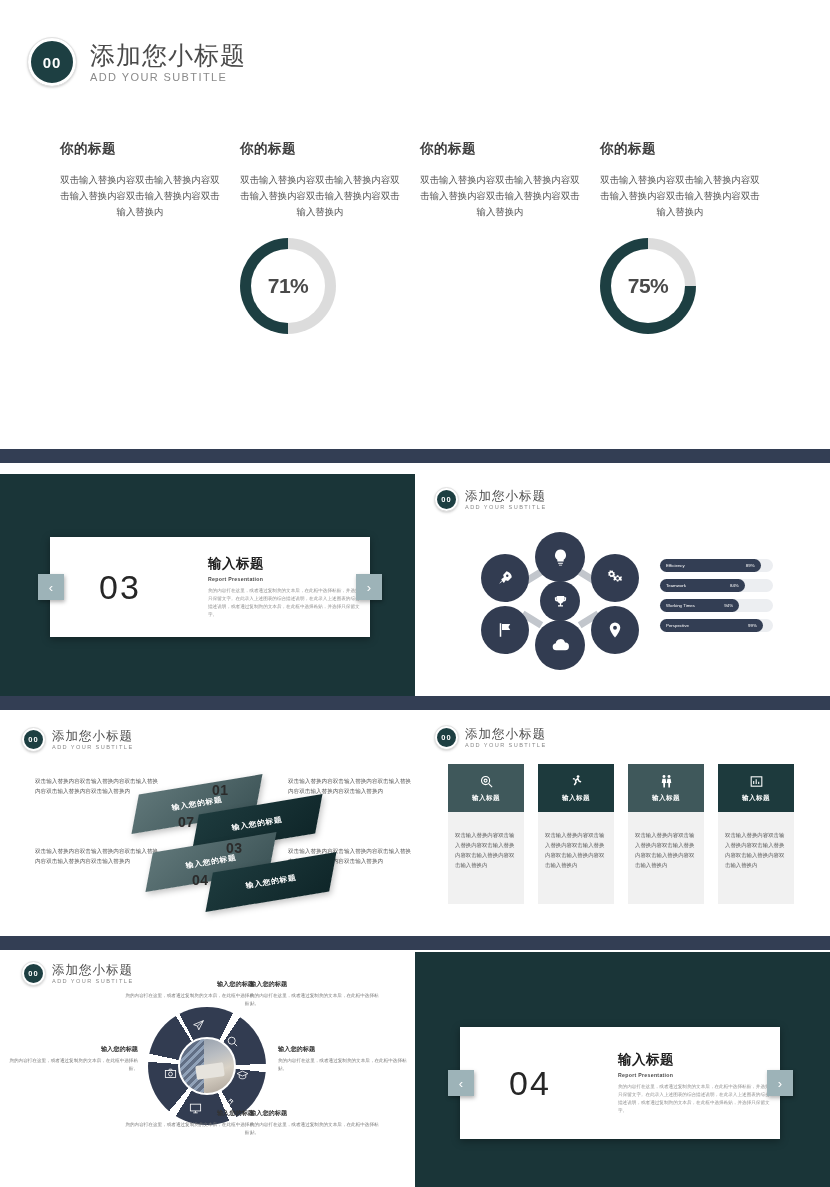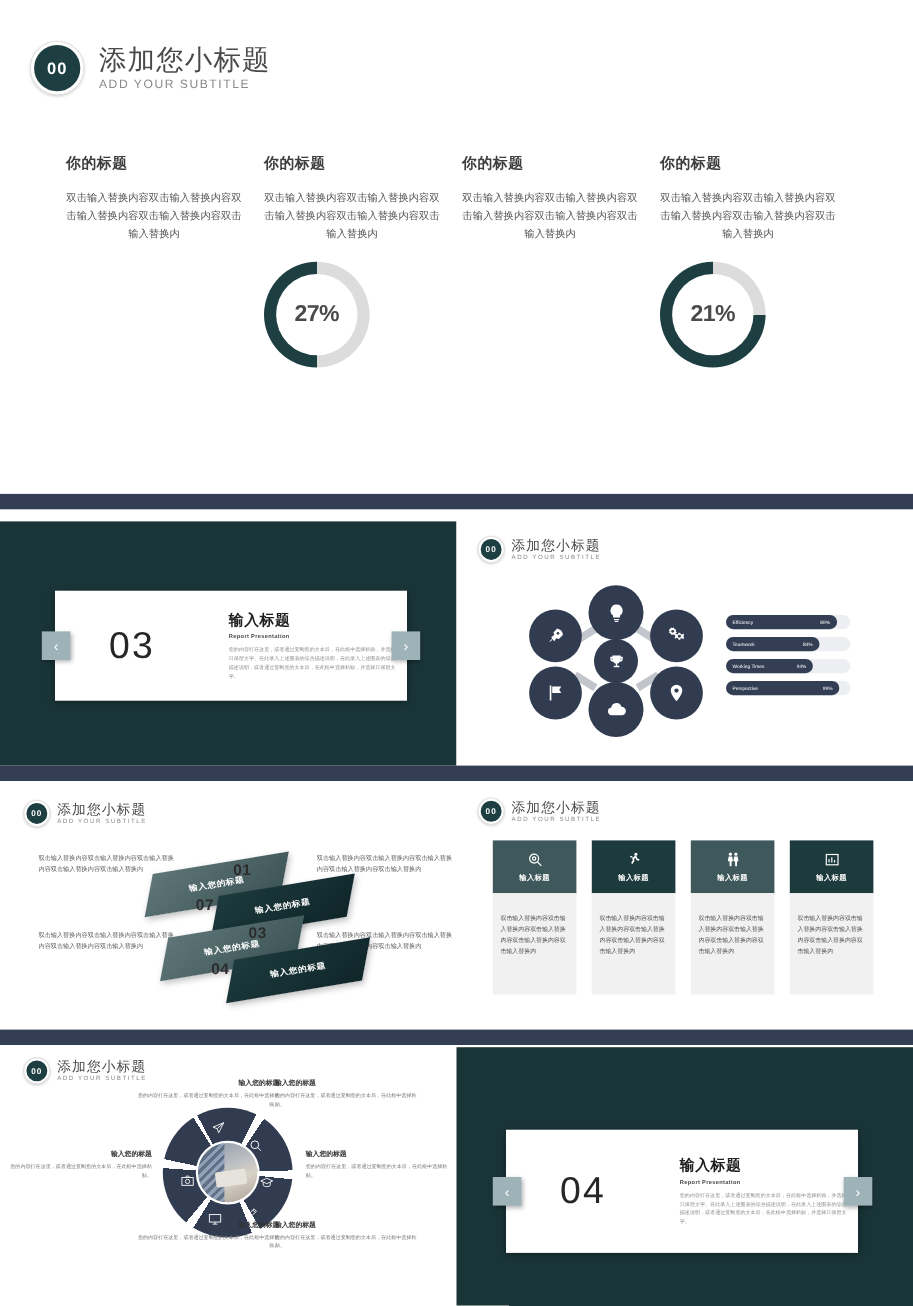--- a/index.html
+++ b/index.html
@@ -160,34 +160,34 @@
 
     <div class="kpi">
       <div class="kpi-title">你的标题</div>
       <div class="kpi-desc">双击输入替换内容双击输入替换内容双击输入替换内容双击输入替换内容双击输入替换内</div>
     </div>
 
     <div class="kpi">
       <div class="kpi-title">你的标题</div>
       <div class="kpi-desc">双击输入替换内容双击输入替换内容双击输入替换内容双击输入替换内容双击输入替换内</div>
       <div class="donut" style="background:conic-gradient(from 0deg, #dcdcdc 0deg 180deg, #1d3f42 180deg 360deg);">
-        <div class="donut-val">27%</div>
+        <div class="donut-val">71%</div>
       </div>
     </div>
 
     <div class="kpi">
       <div class="kpi-title">你的标题</div>
       <div class="kpi-desc">双击输入替换内容双击输入替换内容双击输入替换内容双击输入替换内容双击输入替换内</div>
     </div>
 
     <div class="kpi">
       <div class="kpi-title">你的标题</div>
       <div class="kpi-desc">双击输入替换内容双击输入替换内容双击输入替换内容双击输入替换内容双击输入替换内</div>
       <div class="donut" style="background:conic-gradient(from 0deg, #dcdcdc 0deg 90deg, #1d3f42 90deg 360deg);">
-        <div class="donut-val">21%</div>
+        <div class="donut-val">75%</div>
       </div>
     </div>
 
   </div>
 </div>
 
 <div class="divider" style="top:449px;"></div>
 
 <div class="slide dark" style="left:0; top:474px; height:222px;">
   <div class="sec-card" style="left:50px; top:63px; width:320px; height:100px;">

